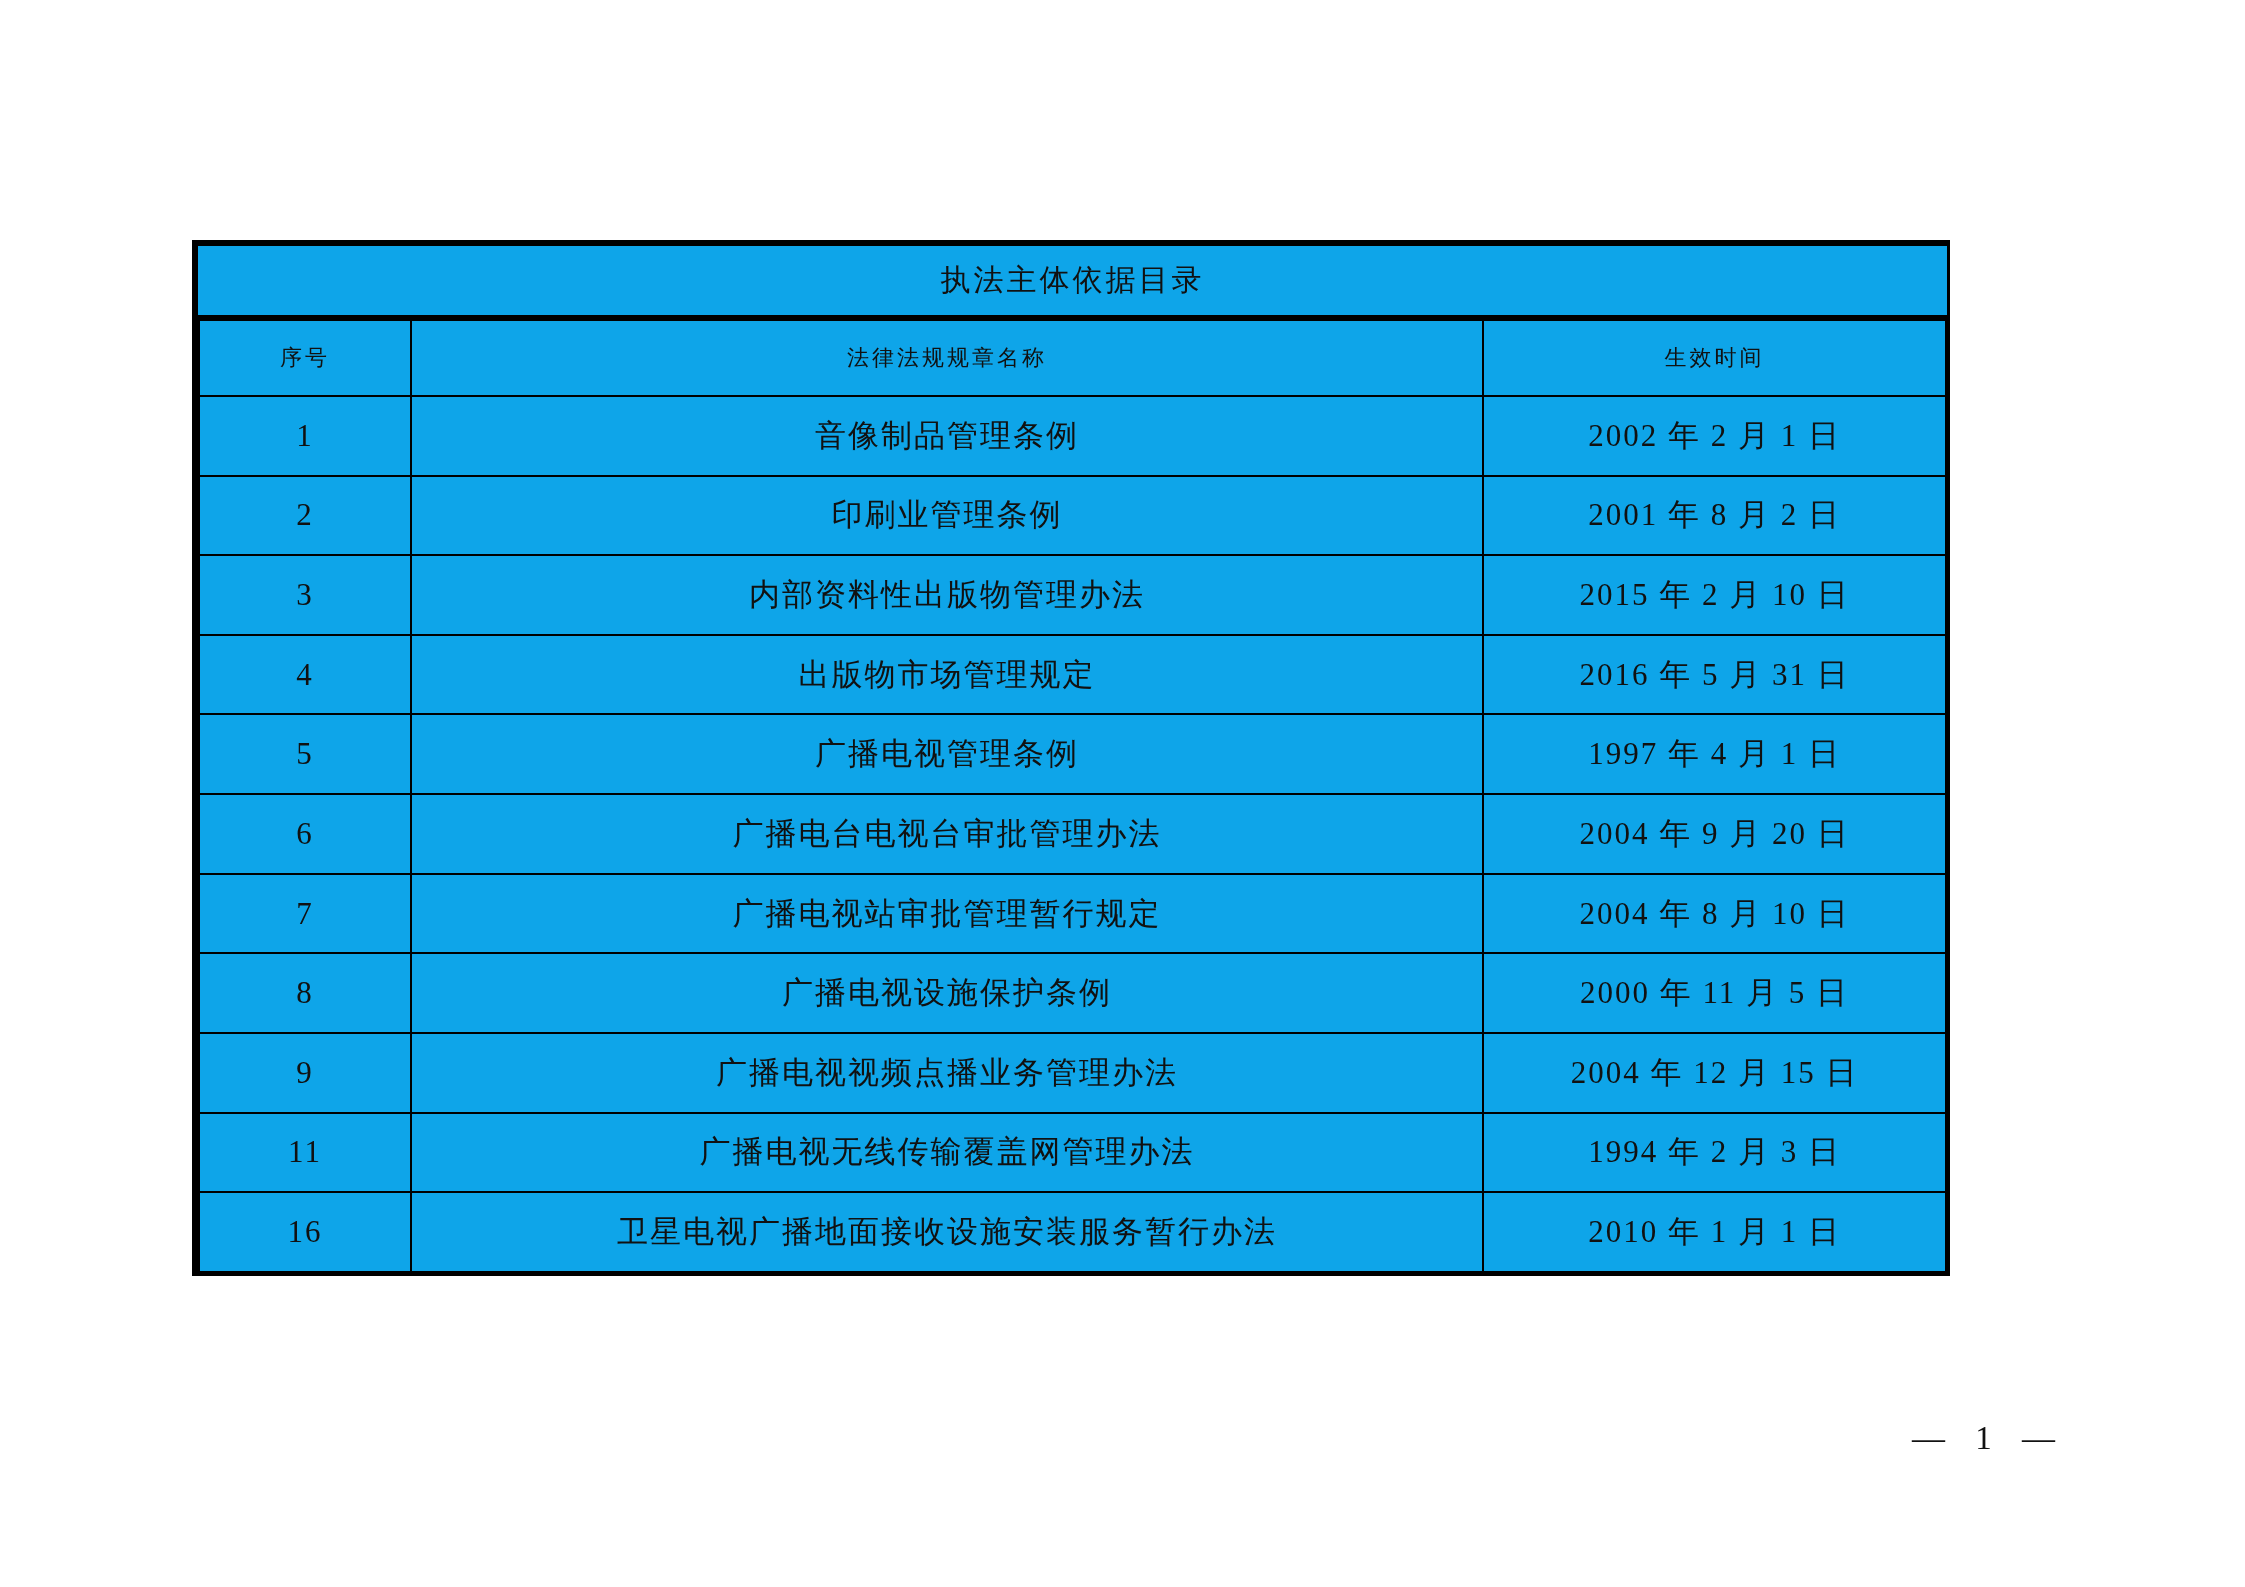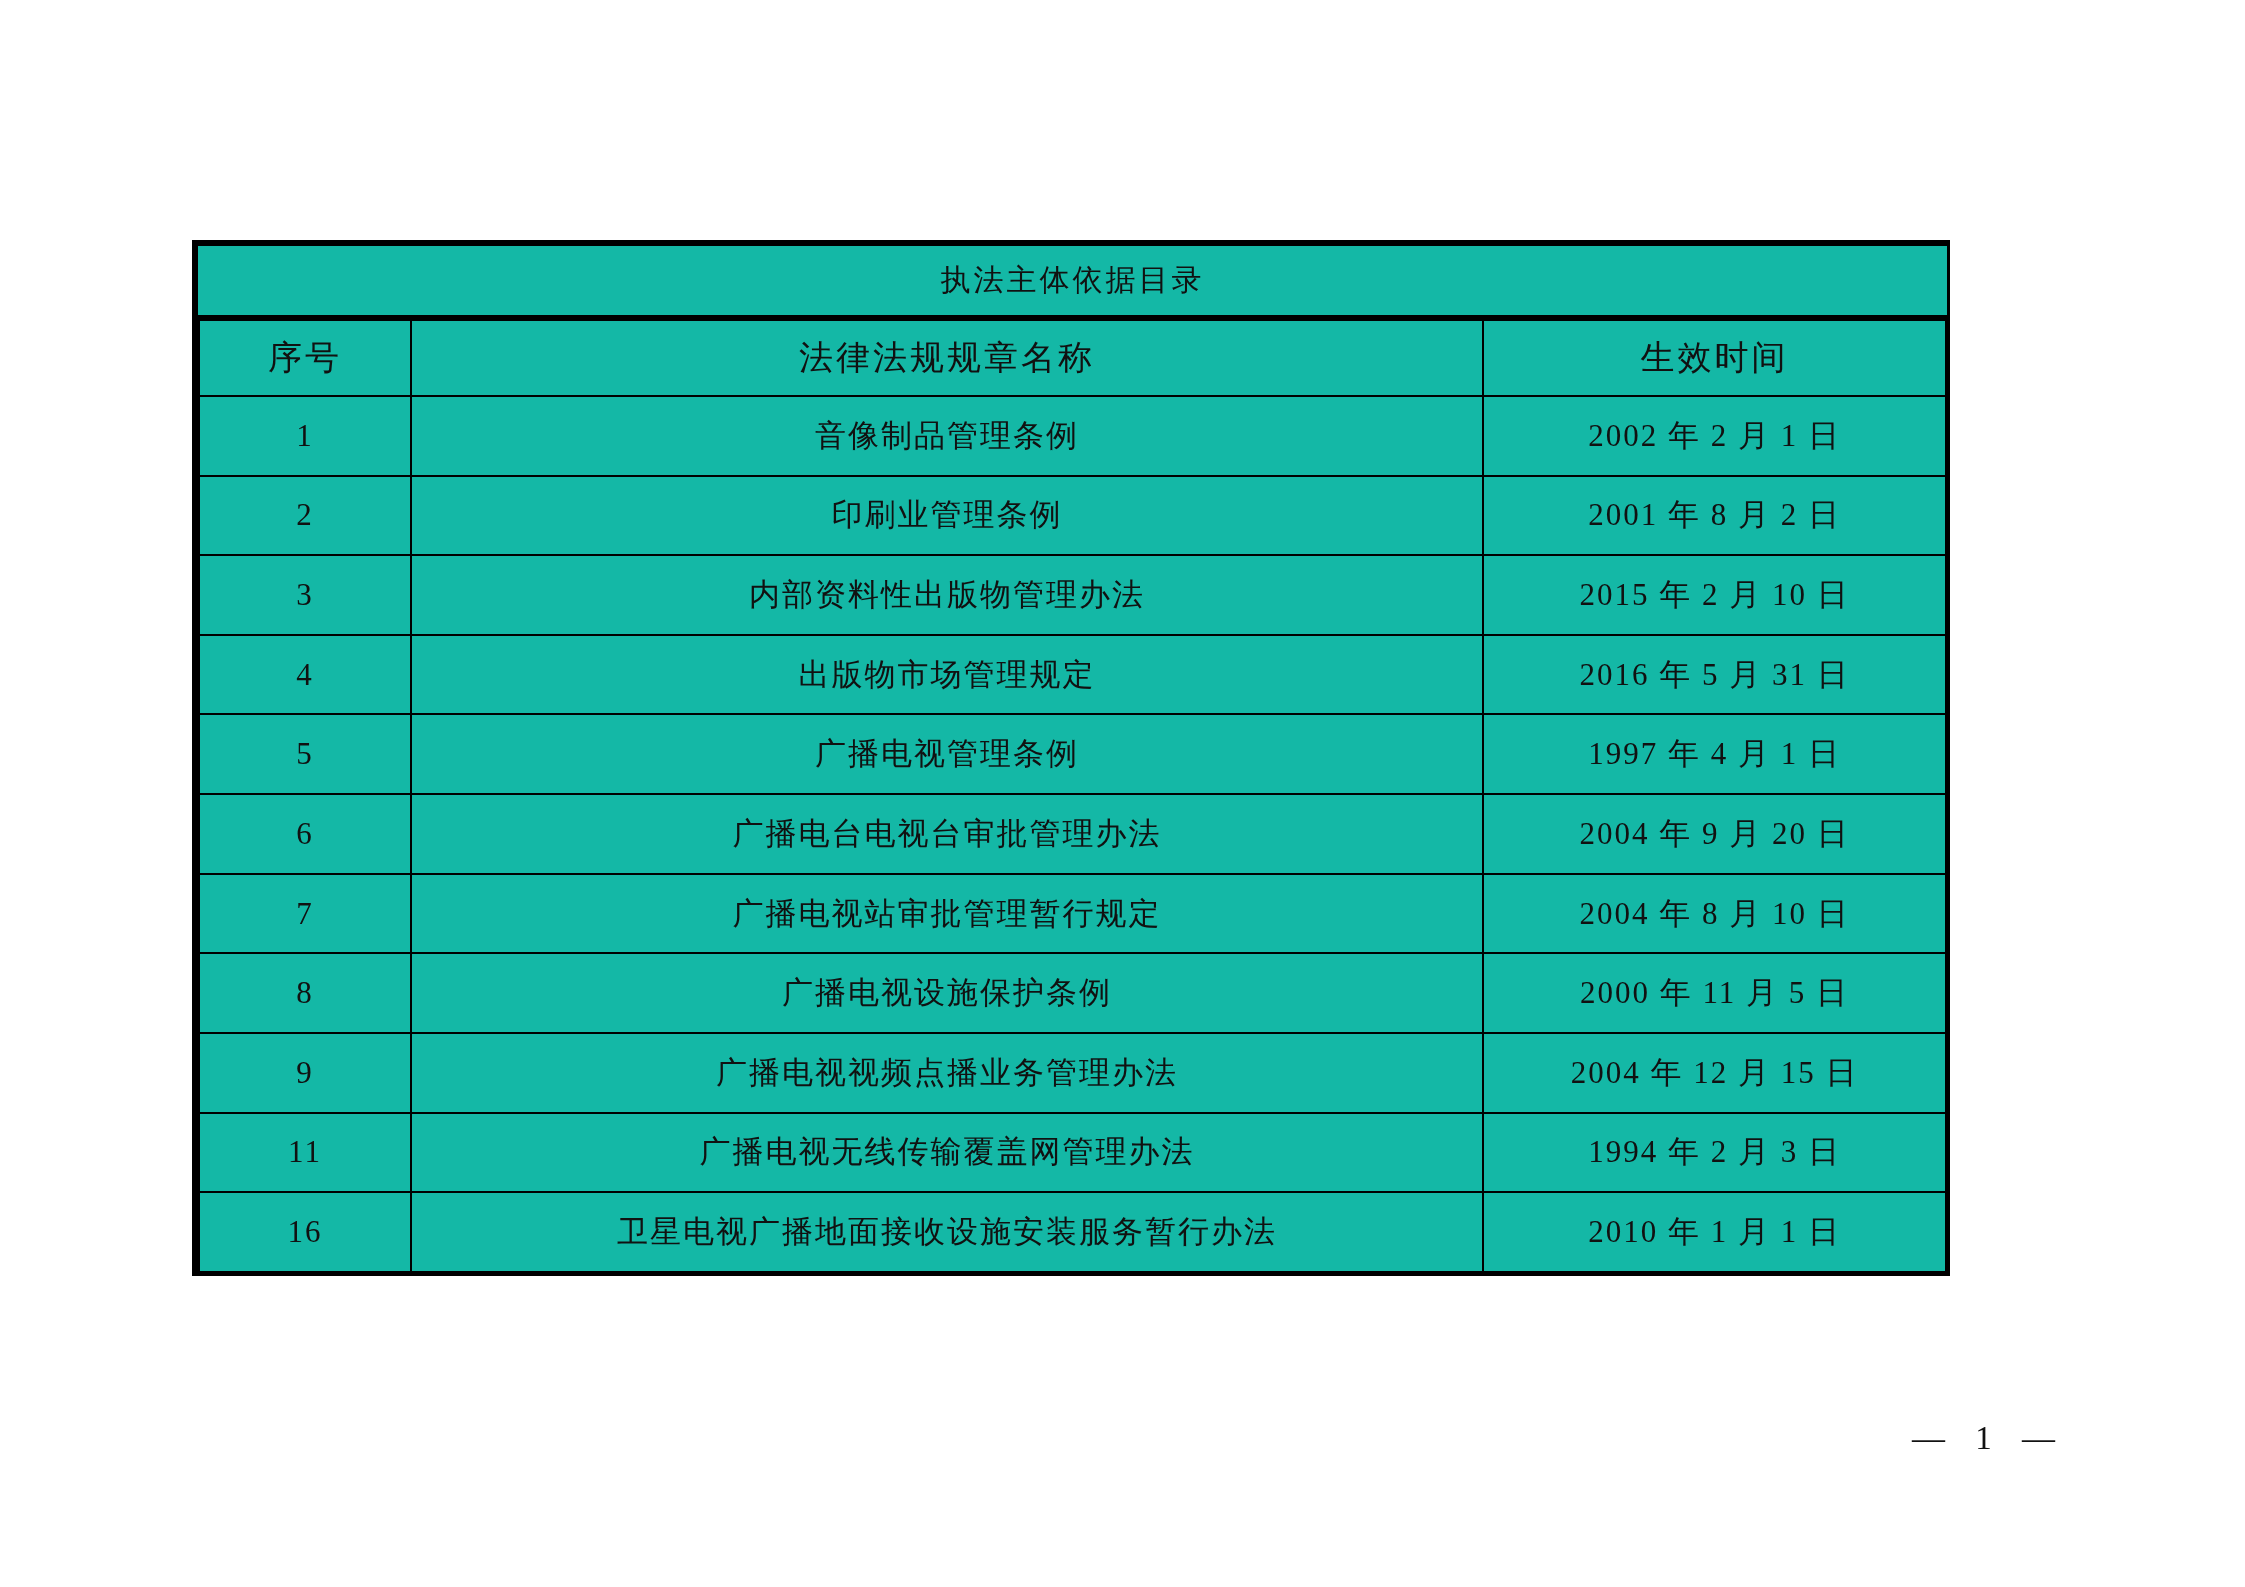--- a/index.html
+++ b/index.html
@@ -20,21 +20,21 @@
     position: absolute;
     left: 192px;
     top: 240px;
     width: 1758px;
     height: 1036px;
     box-sizing: border-box;
     border-top: 6px solid #000000;
     border-left: 6px solid #000000;
     border-right: 3px solid #000000;
     border-bottom: 3px solid #000000;
-    background: #14b8a6;
+    background: #0ea5e9;
   }
   table.doc {
     width: 100%;
     height: 100%;
     border-collapse: collapse;
     table-layout: fixed;
   }
   table.doc td {
     border: 2px solid #000000;
     text-align: center;
@@ -48,21 +48,21 @@
   }
   tr.title-row td {
     border: none;
     border-bottom: 6px solid #000000;
     height: 66px;
     font-size: 30px;
     letter-spacing: 3px;
   }
   tr.header-row td {
     height: 70px;
-    font-size: 34px;
+    font-size: 22px;
     letter-spacing: 3px;
   }
   tr.data-row td {
     height: 74px;
   }
   td.cell-date, td.cell-no {
     letter-spacing: 1px;
   }
   .page-num {
     position: absolute;

